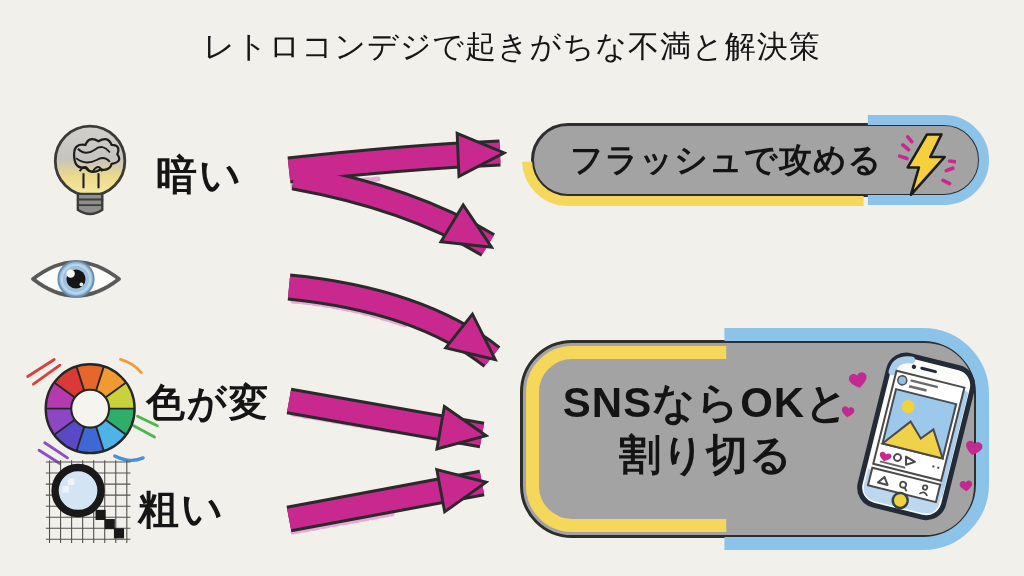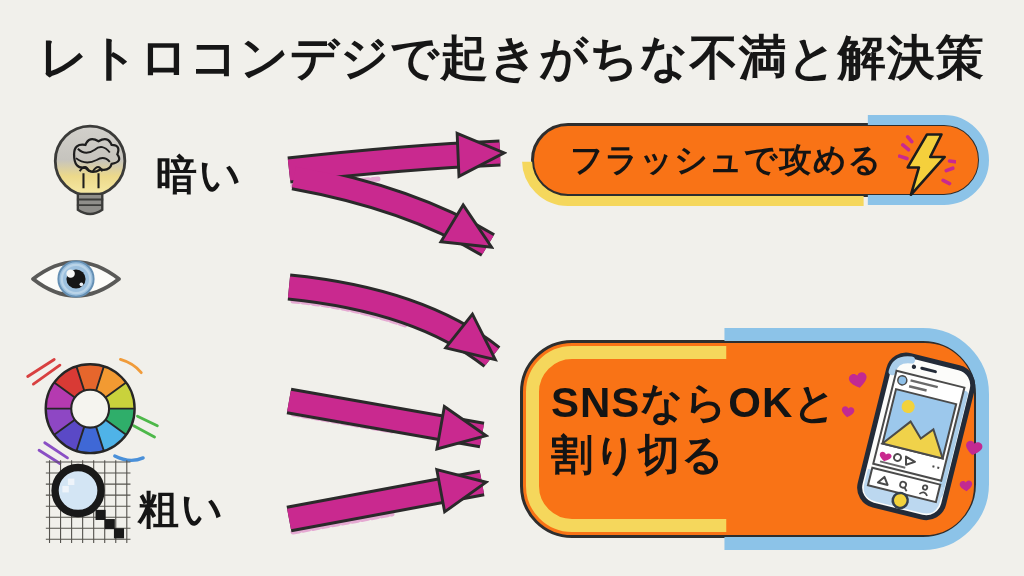--- a/index.html
+++ b/index.html
@@ -11,29 +11,29 @@
   }
   *{margin:0;padding:0;box-sizing:border-box;}
   html,body{background:#dedede;}
   body{font-family:"Liberation Sans","DejaVu Sans",sans-serif;}
   .stage{
     position:relative;width:1024px;height:576px;overflow:hidden;
     background:var(--background);color:var(--text);
   }
   .title{
     position:absolute;top:26px;left:0;right:0;text-align:center;
-    font-size:48px;font-weight:700;letter-spacing:1px;color:#161616;
+    font-size:31px;font-weight:400;letter-spacing:1px;color:#161616;
   }
   .icon{position:absolute;}
   .c-label{
     position:absolute;font-size:41px;font-weight:700;color:#151515;letter-spacing:2px;
   }
   .arrows{position:absolute;left:0;top:0;z-index:1;}
   .box{
-    position:absolute;z-index:2;background:#f97316;
+    position:absolute;z-index:2;background:#a3a3a3;
     border:3.5px solid #2e2e2e;
   }
   .pill{
     width:450px;height:74px;border-radius:40px;
     display:flex;align-items:center;padding-left:36px;
   }
   .pill .s-label{font-size:33px;font-weight:700;letter-spacing:1px;}
   .pill::before{
     content:"";position:absolute;inset:-12px;border-radius:52px;
     border:10px solid var(--highlight-yellow);
@@ -52,21 +52,21 @@
     content:"";position:absolute;inset:3px;border-radius:46px;
     border:13px solid var(--highlight-yellow);
     clip-path:polygon(0% 0%,45% 0%,45% 100%,0% 100%);
   }
   .box-sns::after{
     content:"";position:absolute;inset:-15px;border-radius:66px;
     border:13px solid var(--highlight-blue);
     clip-path:polygon(45% -6%,105% -6%,105% 106%,45% 106%);
   }
   .sns-text{
-    position:absolute;left:28px;top:34px;width:310px;text-align:left;
+    position:absolute;left:28px;top:34px;width:310px;text-align:center;
     font-size:42px;line-height:52px;font-weight:700;letter-spacing:1px;z-index:3;
   }
   .box-flash{left:531px;top:123px;}
   .box-daytime{left:531px;top:222px;}
   .bolt-icon{position:absolute;right:22px;top:6px;z-index:3;}
   .sun-icon{margin-left:24px;margin-top:6px;}
   .phone-icon{position:absolute;right:-14px;top:6px;z-index:3;}
 </style>
 </head>
 <body>
@@ -123,20 +123,21 @@
       <circle cx="72" cy="62" r="33.5" stroke="#f29a32" transform="rotate(288 72 62)"></circle>
       <circle cx="72" cy="62" r="33.5" stroke="#c9d23c" transform="rotate(324 72 62)"></circle>
     </g>
     <circle cx="72" cy="62" r="47" fill="none" stroke="#262626" stroke-width="2.5"></circle>
     <circle cx="72" cy="62" r="20" fill="#f5f4ef" stroke="#262626" stroke-width="2.2"></circle>
     <g stroke="#262626" stroke-width="2">
       <path d="M92,62 L119,62 M88.2,73.8 L110,89.6 M78.2,81 L86.5,106.7 M65.8,81 L57.5,106.7 M55.8,73.8 L34,89.6"></path>
       <path d="M52,62 L25,62 M55.8,50.2 L34,34.4 M65.8,43 L57.5,17.3 M78.2,43 L86.5,17.3 M88.2,50.2 L110,34.4"></path>
     </g>
   </svg>
+  <span class="c-label" style="left:146px;top:376px;font-size:39px;">色が変</span>
 
   <svg class="icon" style="left:44px;top:458px;" width="92" height="89" viewBox="0 0 100 96">
     <g stroke="#55534e" stroke-width="1.2">
       <path d="M6,2 V92 M18,2 V92 M30,2 V92 M42,2 V92 M54,2 V92 M66,2 V92 M78,2 V92 M90,2 V92"></path>
       <path d="M2,4 H94 M2,16 H94 M2,28 H94 M2,40 H94 M2,52 H94 M2,64 H94 M2,76 H94 M2,88 H94"></path>
     </g>
     <circle cx="37" cy="35" r="25" fill="#d3e5f4" stroke="#191919" stroke-width="8"></circle>
     <rect x="26" y="22" width="7" height="7" fill="#eef4fa"></rect>
     <rect x="20" y="30" width="7" height="7" fill="#eef4fa"></rect>
     <rect x="56" y="56" width="11" height="11" fill="#191919"></rect>

